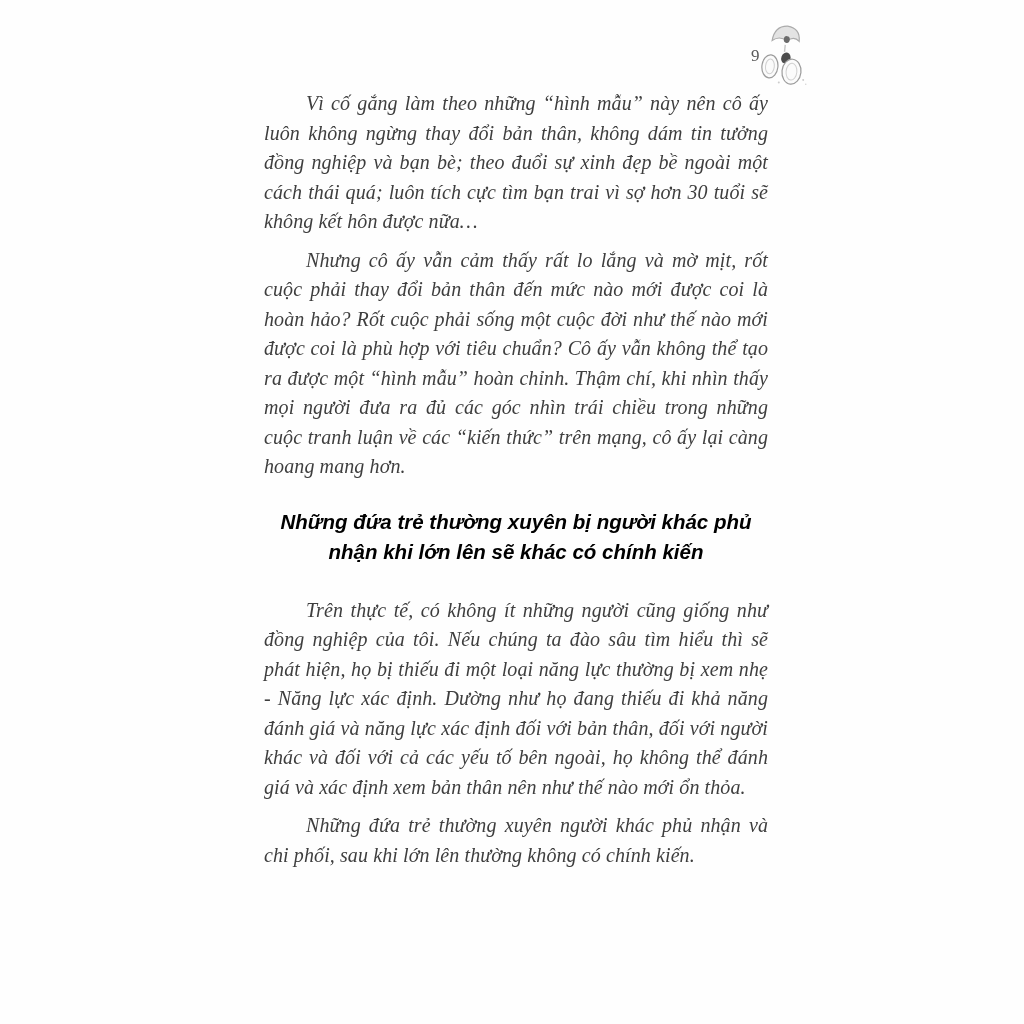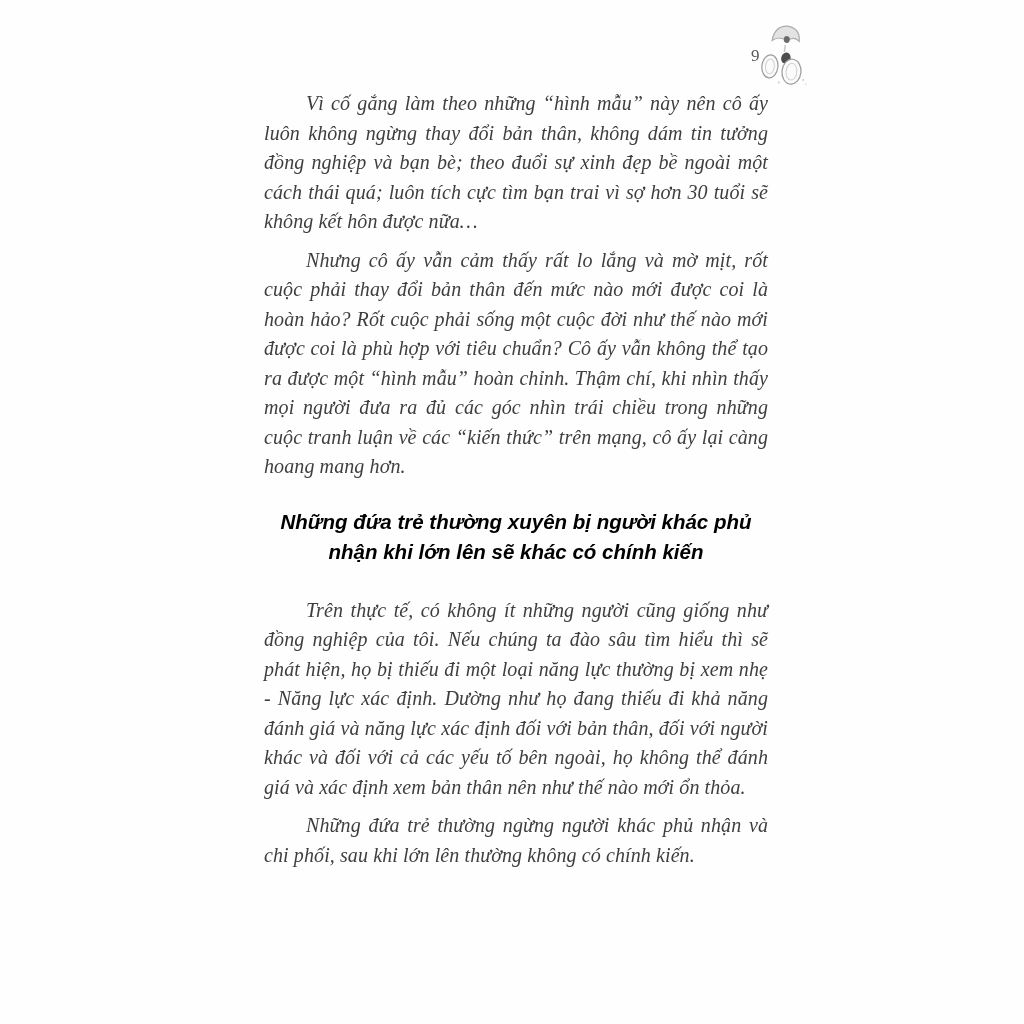--- a/index.html
+++ b/index.html
@@ -90,16 +90,16 @@
   </svg>
 
   <div class="text-column">
       <div class="paragraph">Vì cố gắng làm theo những “hình mẫu” này nên cô ấy luôn không ngừng thay đổi bản thân, không dám tin tưởng đồng nghiệp và bạn bè; theo đuổi sự xinh đẹp bề ngoài một cách thái quá; luôn tích cực tìm bạn trai vì sợ hơn 30 tuổi sẽ không kết hôn được nữa…</div>
       <div class="paragraph">Nhưng cô ấy vẫn cảm thấy rất lo lắng và mờ mịt, rốt cuộc phải thay đổi bản thân đến mức nào mới được coi là hoàn hảo? Rốt cuộc phải sống một cuộc đời như thế nào mới được coi là phù hợp với tiêu chuẩn? Cô ấy vẫn không thể tạo ra được một “hình mẫu” hoàn chỉnh. Thậm chí, khi nhìn thấy mọi người đưa ra đủ các góc nhìn trái chiều trong những cuộc tranh luận về các “kiến thức” trên mạng, cô ấy lại càng hoang mang hơn.</div>
       <div class="heading">
         <div class="hline">Những đứa trẻ thường xuyên bị người khác phủ</div>
         <div class="hline">nhận khi lớn lên sẽ khác có chính kiến</div>
       </div>
       <div class="paragraph">Trên thực tế, có không ít những người cũng giống như đồng nghiệp của tôi. Nếu chúng ta đào sâu tìm hiểu thì sẽ phát hiện, họ bị thiếu đi một loại năng lực thường bị xem nhẹ - Năng lực xác định. Dường như họ đang thiếu đi khả năng đánh giá và năng lực xác định đối với bản thân, đối với người khác và đối với cả các yếu tố bên ngoài, họ không thể đánh giá và xác định xem bản thân nên như thế nào mới ổn thỏa.</div>
-      <div class="paragraph">Những đứa trẻ thường ngừng người khác phủ nhận và chi phối, sau khi lớn lên thường không có chính kiến.</div>
+      <div class="paragraph">Những đứa trẻ thường xuyên người khác phủ nhận và chi phối, sau khi lớn lên thường không có chính kiến.</div>
     </div>
 
 </div>
 
 </body></html>

